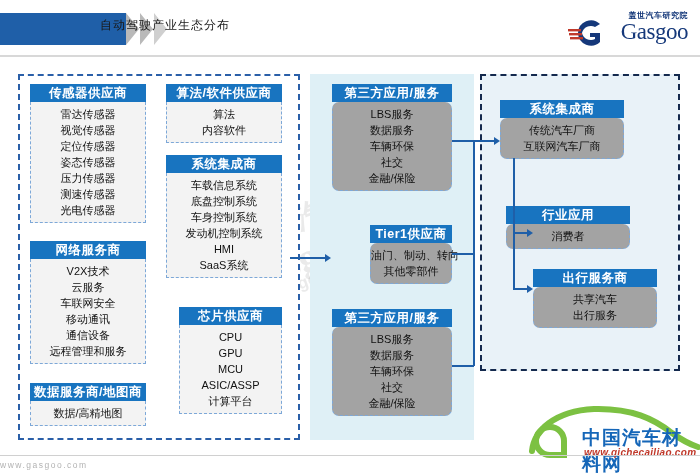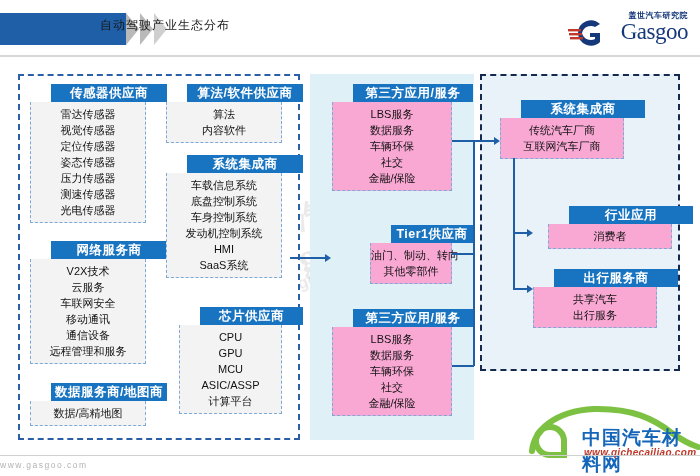--- a/index.html
+++ b/index.html
@@ -45,27 +45,27 @@
   #panel-mid   { left:310px; top:74px;  width:164px; height:366px;
                  background:#dff0f6; }
   #panel-right { left:480px; top:74px;  width:200px; height:297px;
                  background:#e9f2f8; border:2px dashed #14294d; }
 
   
   .group { position:absolute; }
   .group-head {
     width:100%; background:#1874c0; color:#ffffff;
     font-size:12.5px; font-weight:bold; text-align:center;
-    line-height:18px; height:18px; letter-spacing:.5px;margin-left:21px;
+    line-height:18px; height:18px; letter-spacing:.5px;
   }
   .group-body {
     width:100%; background:#f3f3f3; border:1px dashed #7da8d8; border-top:none;
     padding:4px 0 4px 0;
   }
-  .group-body.tinted { background:#f9a8d4; }
+  .group-body.tinted { background:#a3a3a3;border-radius:7px; }
   .item {
     font-size:11px; color:#111; text-align:center; line-height:16px;
     white-space:nowrap;
   }
 
   
   .conn { position:absolute; background:#1f5fa8; }
   .arrow-r { position:absolute; width:0; height:0;
              border-top:4px solid transparent; border-bottom:4px solid transparent;
              border-left:6px solid #1f5fa8; }
@@ -207,21 +207,21 @@
   </div>
 
   <div class="group" style="left:500px; top:100px; width:124px;">
     <div class="group-head">系统集成商</div>
     <div class="group-body tinted">
       <div class="item">传统汽车厂商</div>
       <div class="item">互联网汽车厂商</div>
     </div>
   </div>
 
-  <div class="group" style="left:548px; top:206px; width:124px;">
+  <div class="group" style="left:506px; top:206px; width:124px;">
     <div class="group-head">行业应用</div>
     <div class="group-body tinted">
       <div class="item">消费者</div>
     </div>
   </div>
 
   <div class="group" style="left:533px; top:269px; width:124px;">
     <div class="group-head">出行服务商</div>
     <div class="group-body tinted">
       <div class="item">共享汽车</div>

